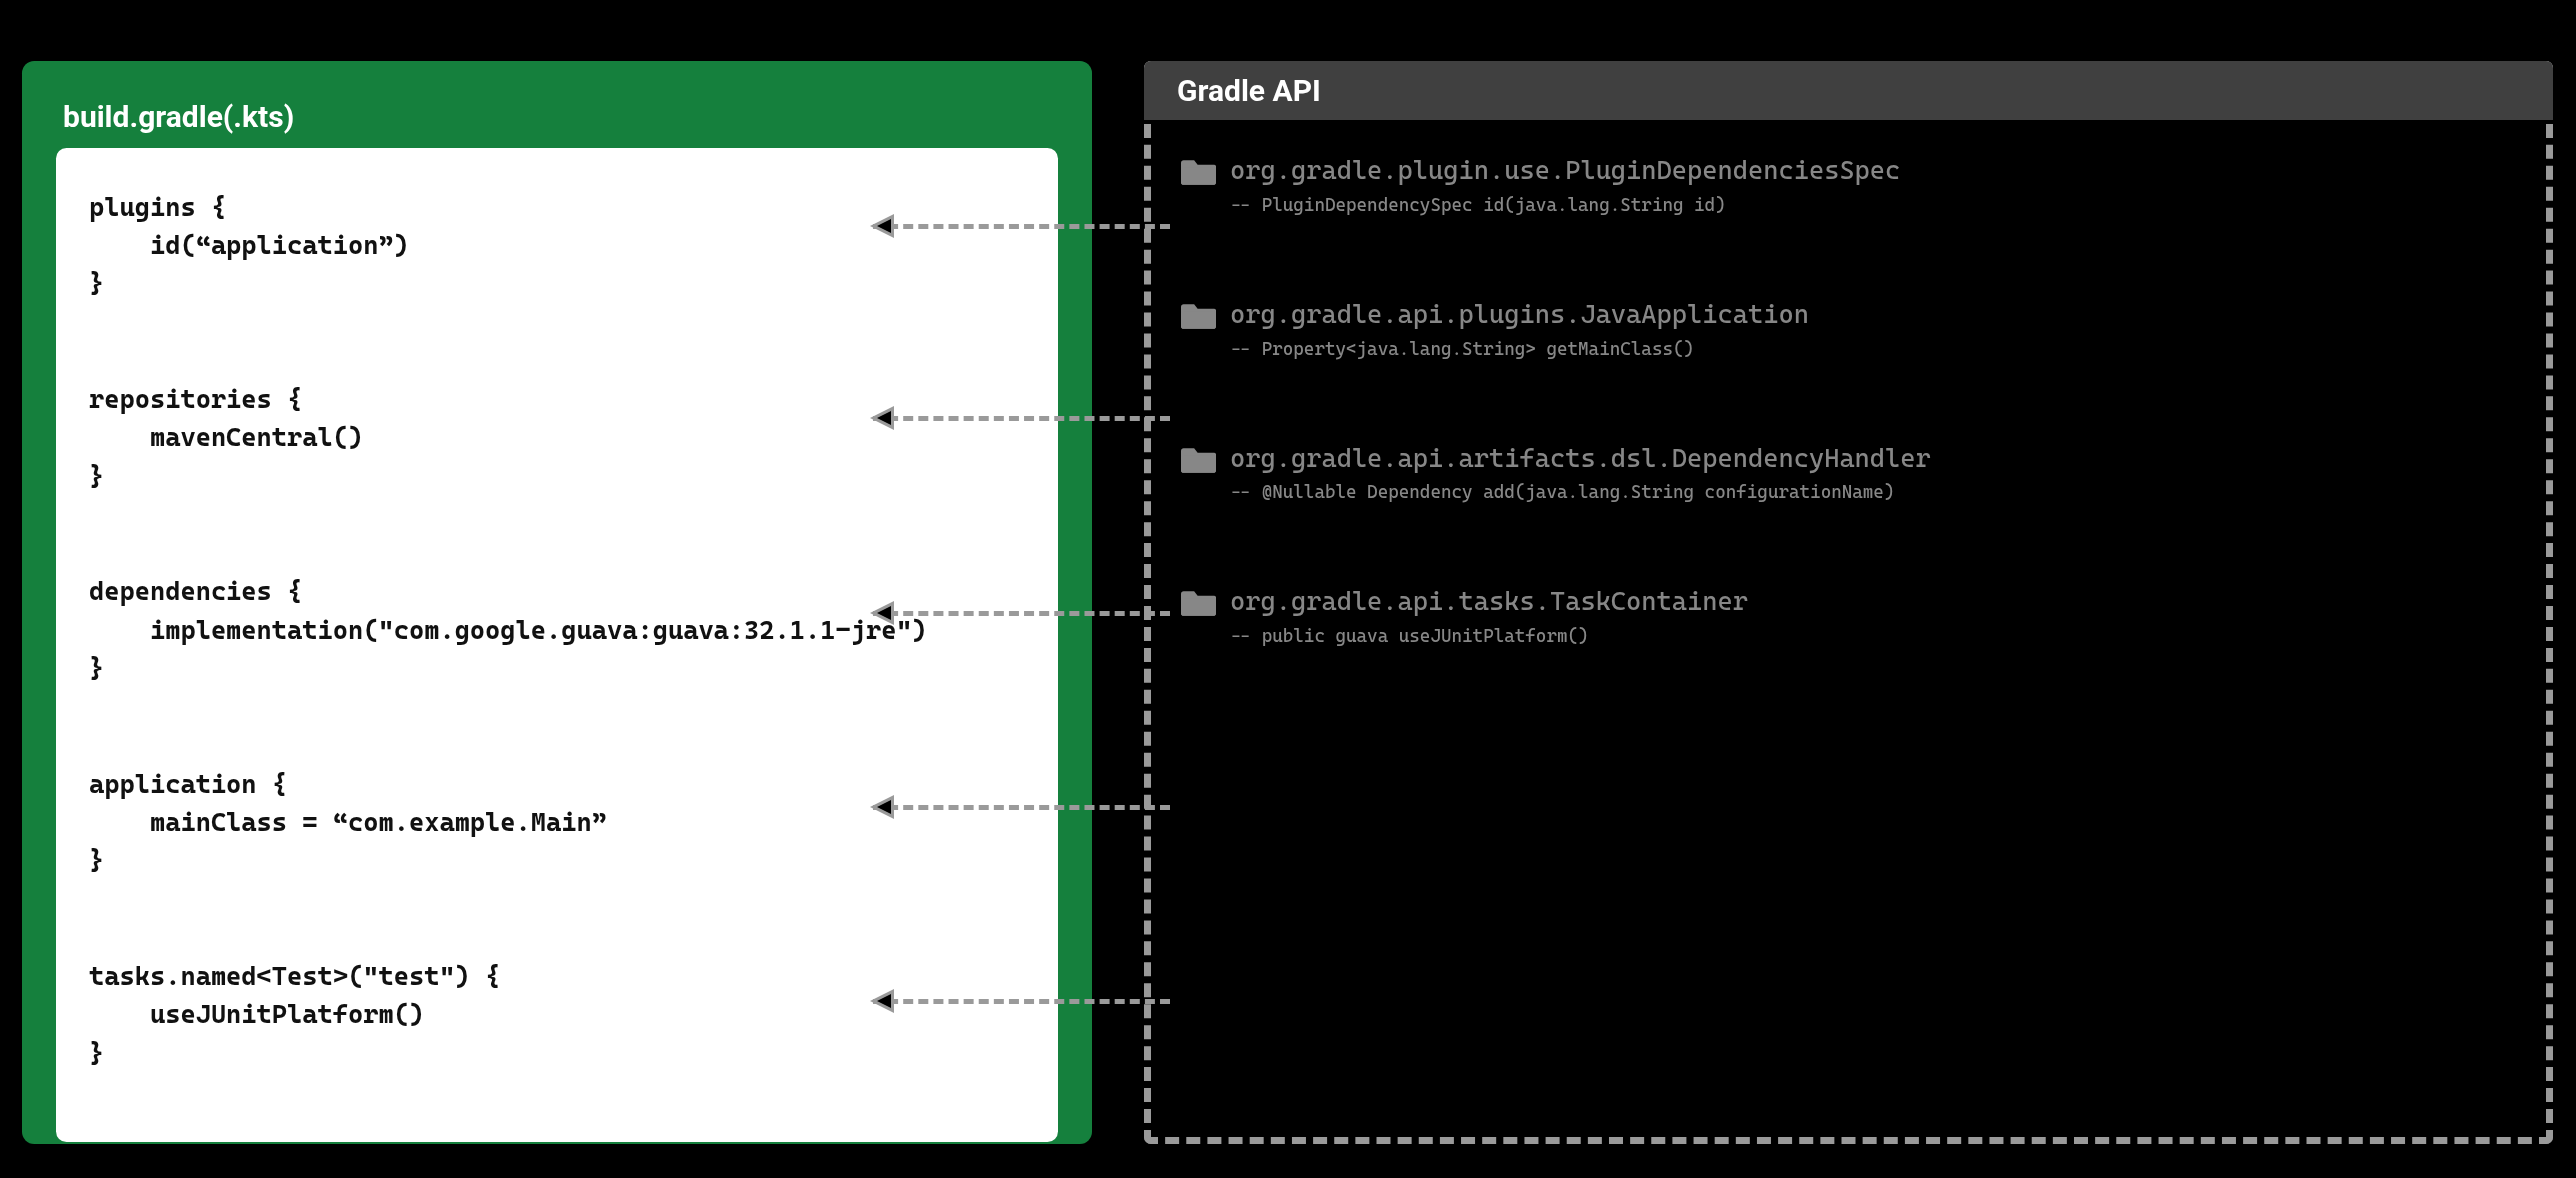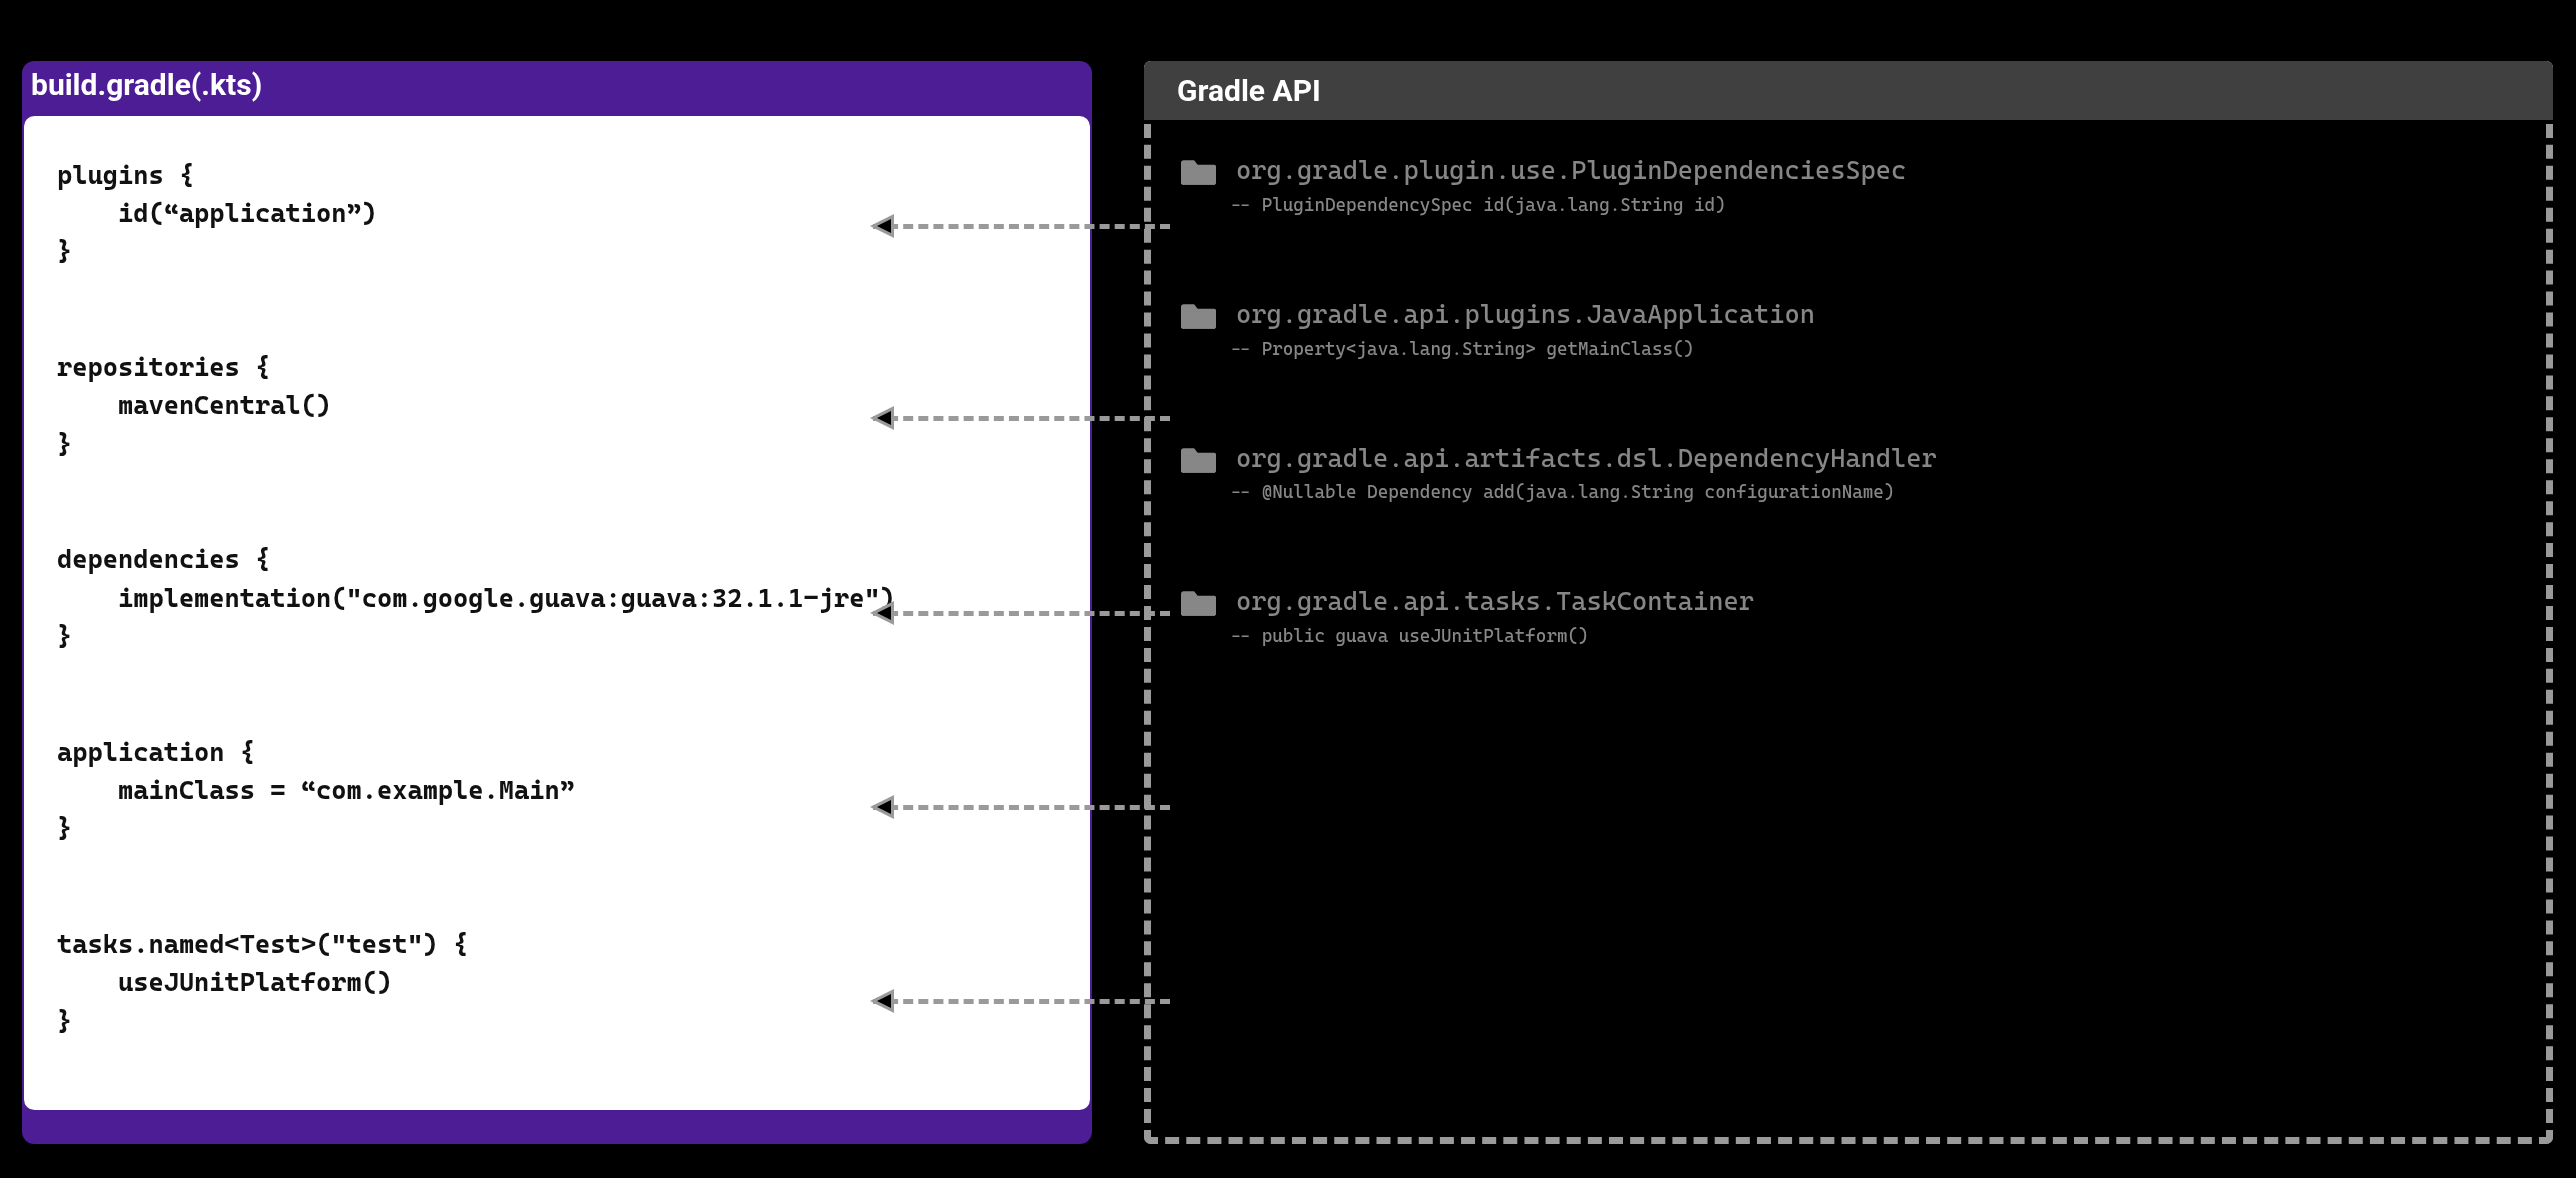--- a/index.html
+++ b/index.html
@@ -9,23 +9,23 @@
       height: 1179px;
       font-family: -apple-system, BlinkMacSystemFont, "Segoe UI", Roboto, sans-serif;
       position: relative;
     }
     .left-panel {
       position: absolute;
       left: 22px;
       top: 61px;
       width: 1070px;
       height: 1083px;
-      background: #4c1d95;
+      background: #15803d;
       border-radius: 12.2px;
-      padding: 2px;
+      padding: 34px;
     }
     .left-title {
       color: #fff;
       font-size: 30px;
       font-weight: 700;
       padding: 3.5px 7px 14px 7px;
     }
     .code-box {
       background: #fff;
       border-radius: 10.5px;
@@ -61,21 +61,21 @@
     }
     .api-body {
       padding: 35px 28px 26px 30px;
     }
     .api-block {
       margin-bottom: 84px;
     }
     .api-row1 {
       display: flex;
       align-items: center;
-      gap: 20px;
+      gap: 14px;
     }
     .folder-icon {
       width: 35px;
       height: 30px;
       flex: none;
     }
     .folder-icon svg { display: block; }
     .api-class {
       font-family: "SF Mono", Monaco, "Cascadia Code", "Roboto Mono", Consolas, monospace;
       font-size: 26px;

